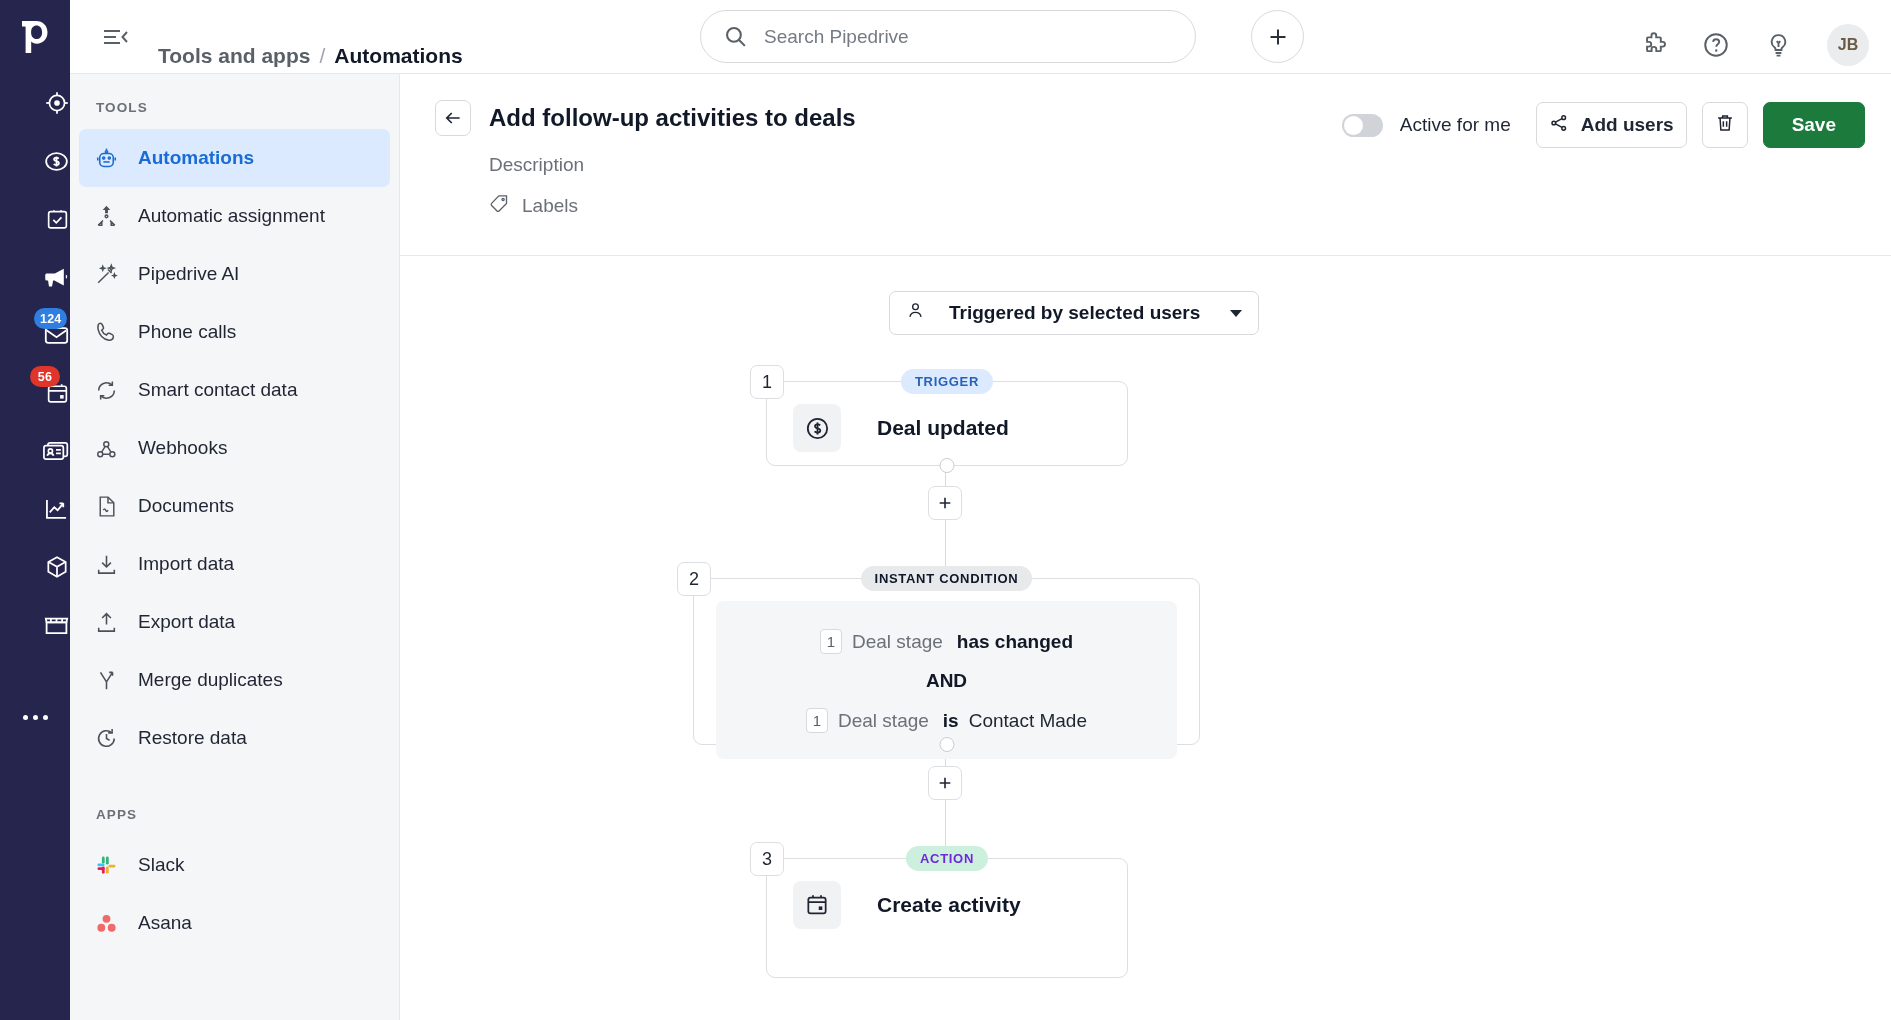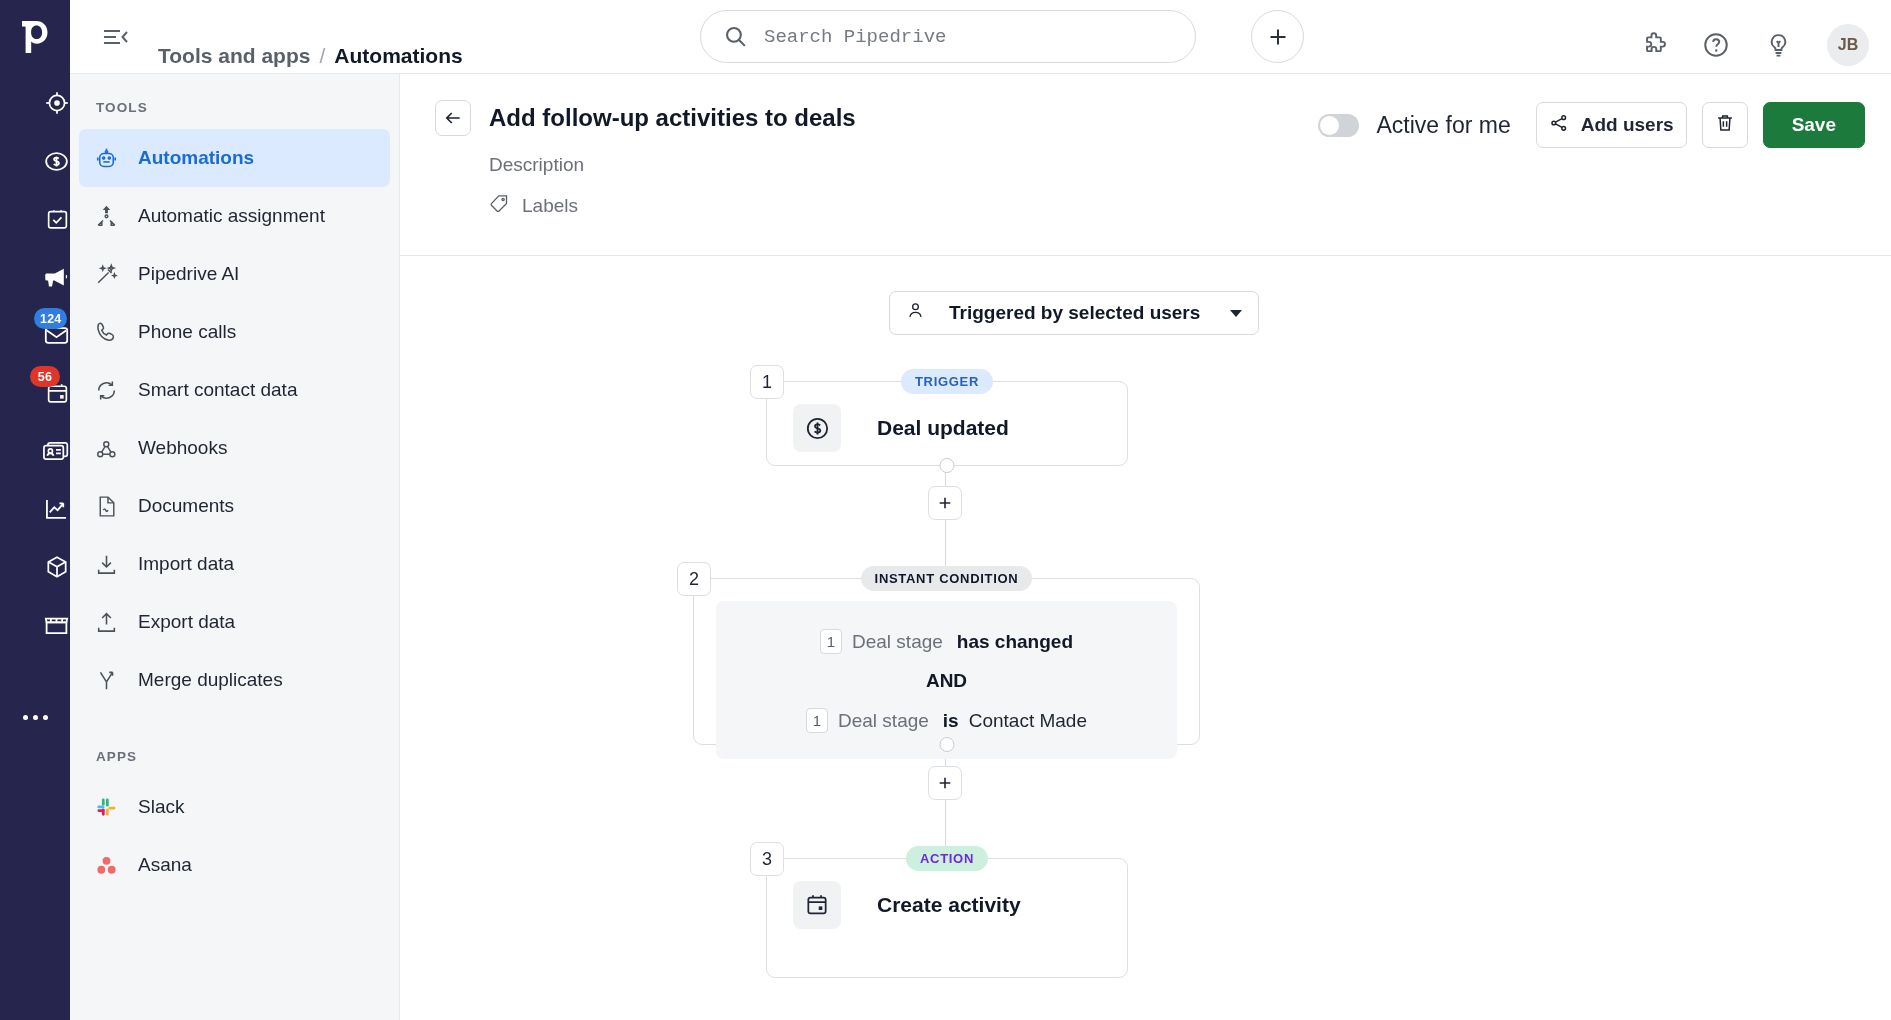--- a/index.html
+++ b/index.html
@@ -68,21 +68,21 @@
   .search-box {
     width: 100%; height: 100%;
     border: 1px solid #d7d9dd; border-radius: 27px;
     background: #fff;
     display:flex; align-items:center; padding-left: 22px;
     cursor: text;
   }
   .search-box .sicon { margin-right: 16px; display:flex; }
   .search-input {
     border: none; outline: none; background: transparent;
-    font-size: 19px; font-family: Liberation Mono, monospace; color:#1f2533;
+    font-size: 19px; font-family: Liberation Sans, sans-serif; color:#1f2533;
     width: 400px;
   }
   .search-input::placeholder { color: #757b85; }
   .plus-circle {
     position:absolute; left: 1181px; top: 10px;
     width: 53px; height: 53px; border-radius: 50%;
     border: 1px solid #d7d9dd; background:#fff;
     display:flex; align-items:center; justify-content:center; cursor:pointer;
   }
   .topbar-right {
@@ -154,21 +154,21 @@
     display:flex; align-items:center; gap: 15px;
   }
   .toggle {
     width: 41px; height: 23px; border-radius: 12px; background:#d0d3d8;
     position:relative; cursor:pointer; flex:0 0 41px;
   }
   .toggle .knob {
     position:absolute; left: 2px; top: 2px; width: 19px; height: 19px;
     border-radius: 50%; background:#fff;
   }
-  .toggle-label { font-size: 23px; color:#1f2533; margin-left: 2px; margin-right: 10px; }
+  .toggle-label { font-size: 19px; color:#1f2533; margin-left: 2px; margin-right: 10px; }
   .btn {
     height: 46px; border-radius: 7px; border: 1px solid #d7d9dd; background:#fff;
     display:flex; align-items:center; gap: 12px; padding: 0 12px;
     font-size: 19px; font-weight: 700; color:#1f2533; cursor:pointer;
     font-family: inherit;
   }
   .btn.icon-only { padding: 0; width: 46px; justify-content:center; }
   .btn.save {
     background: #1b7a3c; border-color:#1b7a3c; color:#fff;
     padding: 0 28px; font-size: 19px;
@@ -501,20 +501,30 @@
     <div class="side-item">
       <span class="si-ic">
         <svg width="25" height="25" viewBox="0 0 24 24" fill="none" stroke="#4b5159" stroke-width="1.5">
             <path d="M12 20.5v-7.2L6.2 4.2M12 13.3l5.8-9.1"></path>
             <path d="M17.8 4.2h-3.2M17.8 4.2v3.2"></path>
           </svg>
       </span>
       <span>Merge duplicates</span>
     </div>
 
+    <div class="side-item">
+      <span class="si-ic">
+        <svg width="25" height="25" viewBox="0 0 24 24" fill="none" stroke="#4b5159" stroke-width="1.5">
+            <path d="M19.4 12a7.5 7.5 0 11-2.4-5.5"></path>
+            <path d="M17.4 2.8v3.8h-3.8"></path>
+            <path d="M12 7.6V12l3 1.8"></path>
+          </svg>
+      </span>
+      <span>Restore data</span>
+    </div>
 
     <div class="side-head apps">APPS</div>
 
     <div class="side-item">
       <span class="si-ic">
         <svg width="23" height="23" viewBox="0 0 24 24">
           <rect x="2.5" y="10" width="7.5" height="2.9" rx="1.45" fill="#36C5F0"></rect>
           <rect x="7.2" y="2.6" width="2.9" height="7.4" rx="1.45" fill="#2EB67D"></rect>
           <rect x="11.4" y="2.7" width="2.9" height="8.3" rx="1.45" fill="#2EB67D"></rect>
           <rect x="14" y="11.2" width="7.3" height="2.9" rx="1.45" fill="#ECB22E"></rect>

